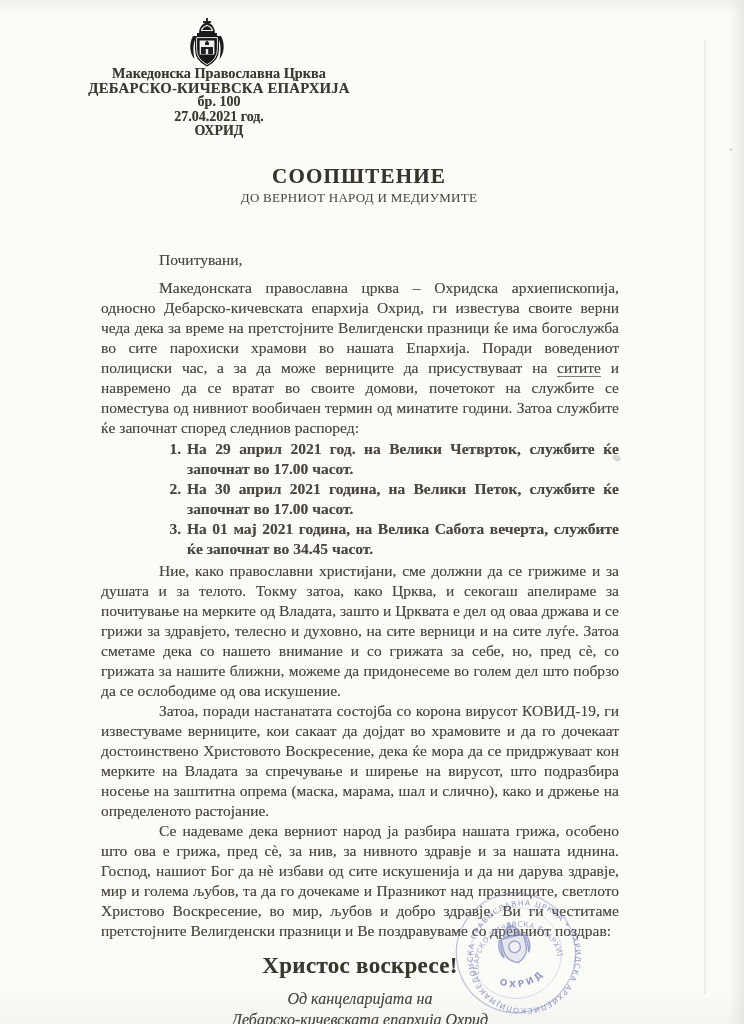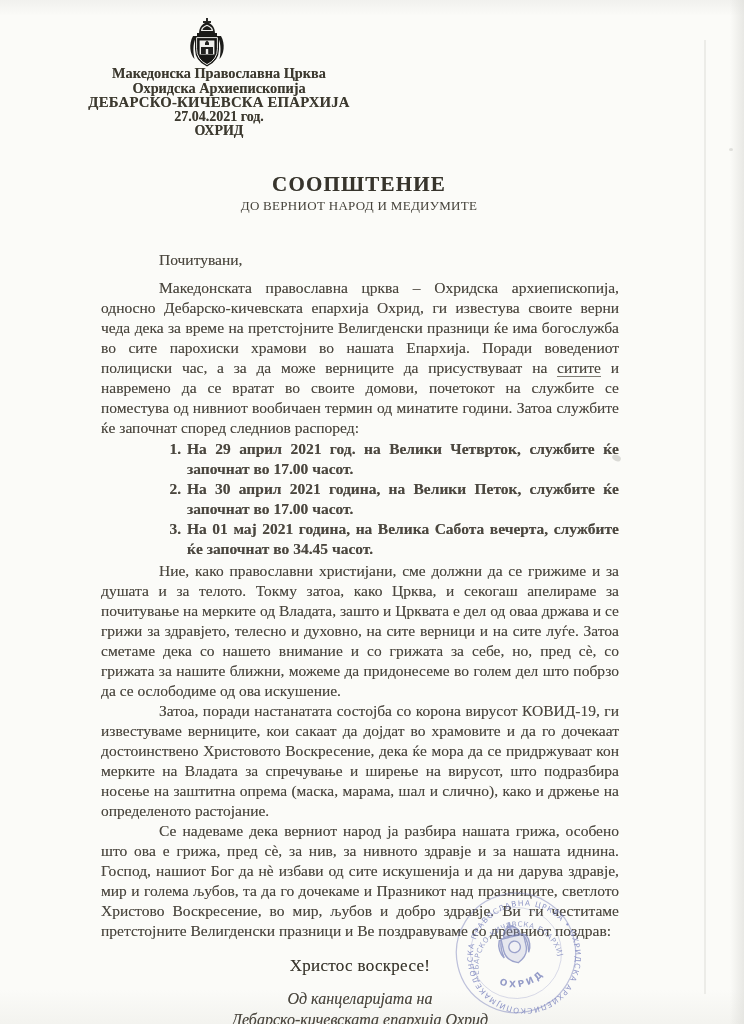--- a/index.html
+++ b/index.html
@@ -36,40 +36,40 @@
   .letterhead{
     position:absolute;left:59px;top:66px;width:320px;
     text-align:center;font-weight:bold;color:#3c392f;
     line-height:14.6px;font-size:14px;
     text-shadow:0 0 .4px rgba(60,57,47,.5);
   }
   .letterhead .l1,.letterhead .l2{font-size:14.3px;}
   .letterhead .l3{font-size:14.8px;letter-spacing:.2px;}
 
   
-  .titleblock{position:absolute;left:101px;top:172px;width:516px;text-align:center;}
+  .titleblock{position:absolute;left:101px;top:164px;width:516px;text-align:center;}
   .doc-title{
     font-size:21px;font-weight:bold;letter-spacing:1.2px;color:#37342c;
     text-shadow:0 0 .4px rgba(55,52,44,.55);
   }
   .doc-subtitle{font-size:13px;letter-spacing:.3px;margin-top:1px;color:#45423a;}
 
   
   .bodytext{
     position:absolute;left:101px;top:250px;width:518px;
     font-size:15.5px;line-height:20px;text-align:justify;
     text-shadow:0 0 .35px rgba(72,68,60,.5);
   }
   .para{margin:0;text-indent:58px;}
   .salutation{margin:0 0 8px 0;text-indent:58px;font-family:Liberation Serif, serif;}
   .u{border-bottom:1.3px solid rgba(95,92,84,.8);}
   ol.schedule{margin:1px 0 2px 0;padding-left:84px;font-weight:bold;}
   ol.schedule li{text-align:justify;margin:0;padding-left:2px;}
   .greet{
-    text-align:center;font-weight:normal;font-size:17px;letter-spacing:.3px;
+    text-align:center;font-weight:bold;font-size:23px;letter-spacing:.3px;
     margin:15px 0 0 0;text-indent:0;color:#3a372e;
   }
   .signoff{
     text-align:center;font-style:italic;font-size:16px;line-height:20.5px;
     margin:13px 0 0 0;text-indent:0;
   }
 
   
   .stamp{
     position:absolute;left:448px;top:882px;width:136px;height:142px;
@@ -98,22 +98,22 @@
     <path d="M9,18 H33 V31 Q33,43 21,48.5 Q9,43 9,31 Z" fill="#171715"></path>
     <path d="M10.6,19.6 H31.4 V30.8 Q31.4,41.4 21,46.6 Q10.6,41.4 10.6,30.8 Z" fill="none" stroke="#e8e8e4" stroke-width="1"></path>
     <rect x="13.6" y="22.5" width="14.8" height="14" fill="#efefec"></rect>
     <path d="M19,24.5 l2,-2 l2,2 v2.5 h-4 z" fill="#20201e"></path>
     <path d="M15,29 h12 v7 h-12 z" fill="#20201e"></path>
     <rect x="19.8" y="31" width="2.4" height="5" fill="#efefec"></rect>
   </svg>
 
   <div class="letterhead">
     <div class="l1">Македонска Православна Црква</div>
-    <div class="l2">Охридска Архиепископија</div>
     <div class="l3">ДЕБАРСКО-КИЧЕВСКА ЕПАРХИЈА</div>
+    <div>бр. 100</div>
     <div>27.04.2021 год.</div>
     <div>ОХРИД</div>
   </div>
 
   <div class="titleblock">
     <div class="doc-title">СООПШТЕНИЕ</div>
     <div class="doc-subtitle">ДО ВЕРНИОТ НАРОД И МЕДИУМИТЕ</div>
   </div>
 
   <div class="bodytext">

